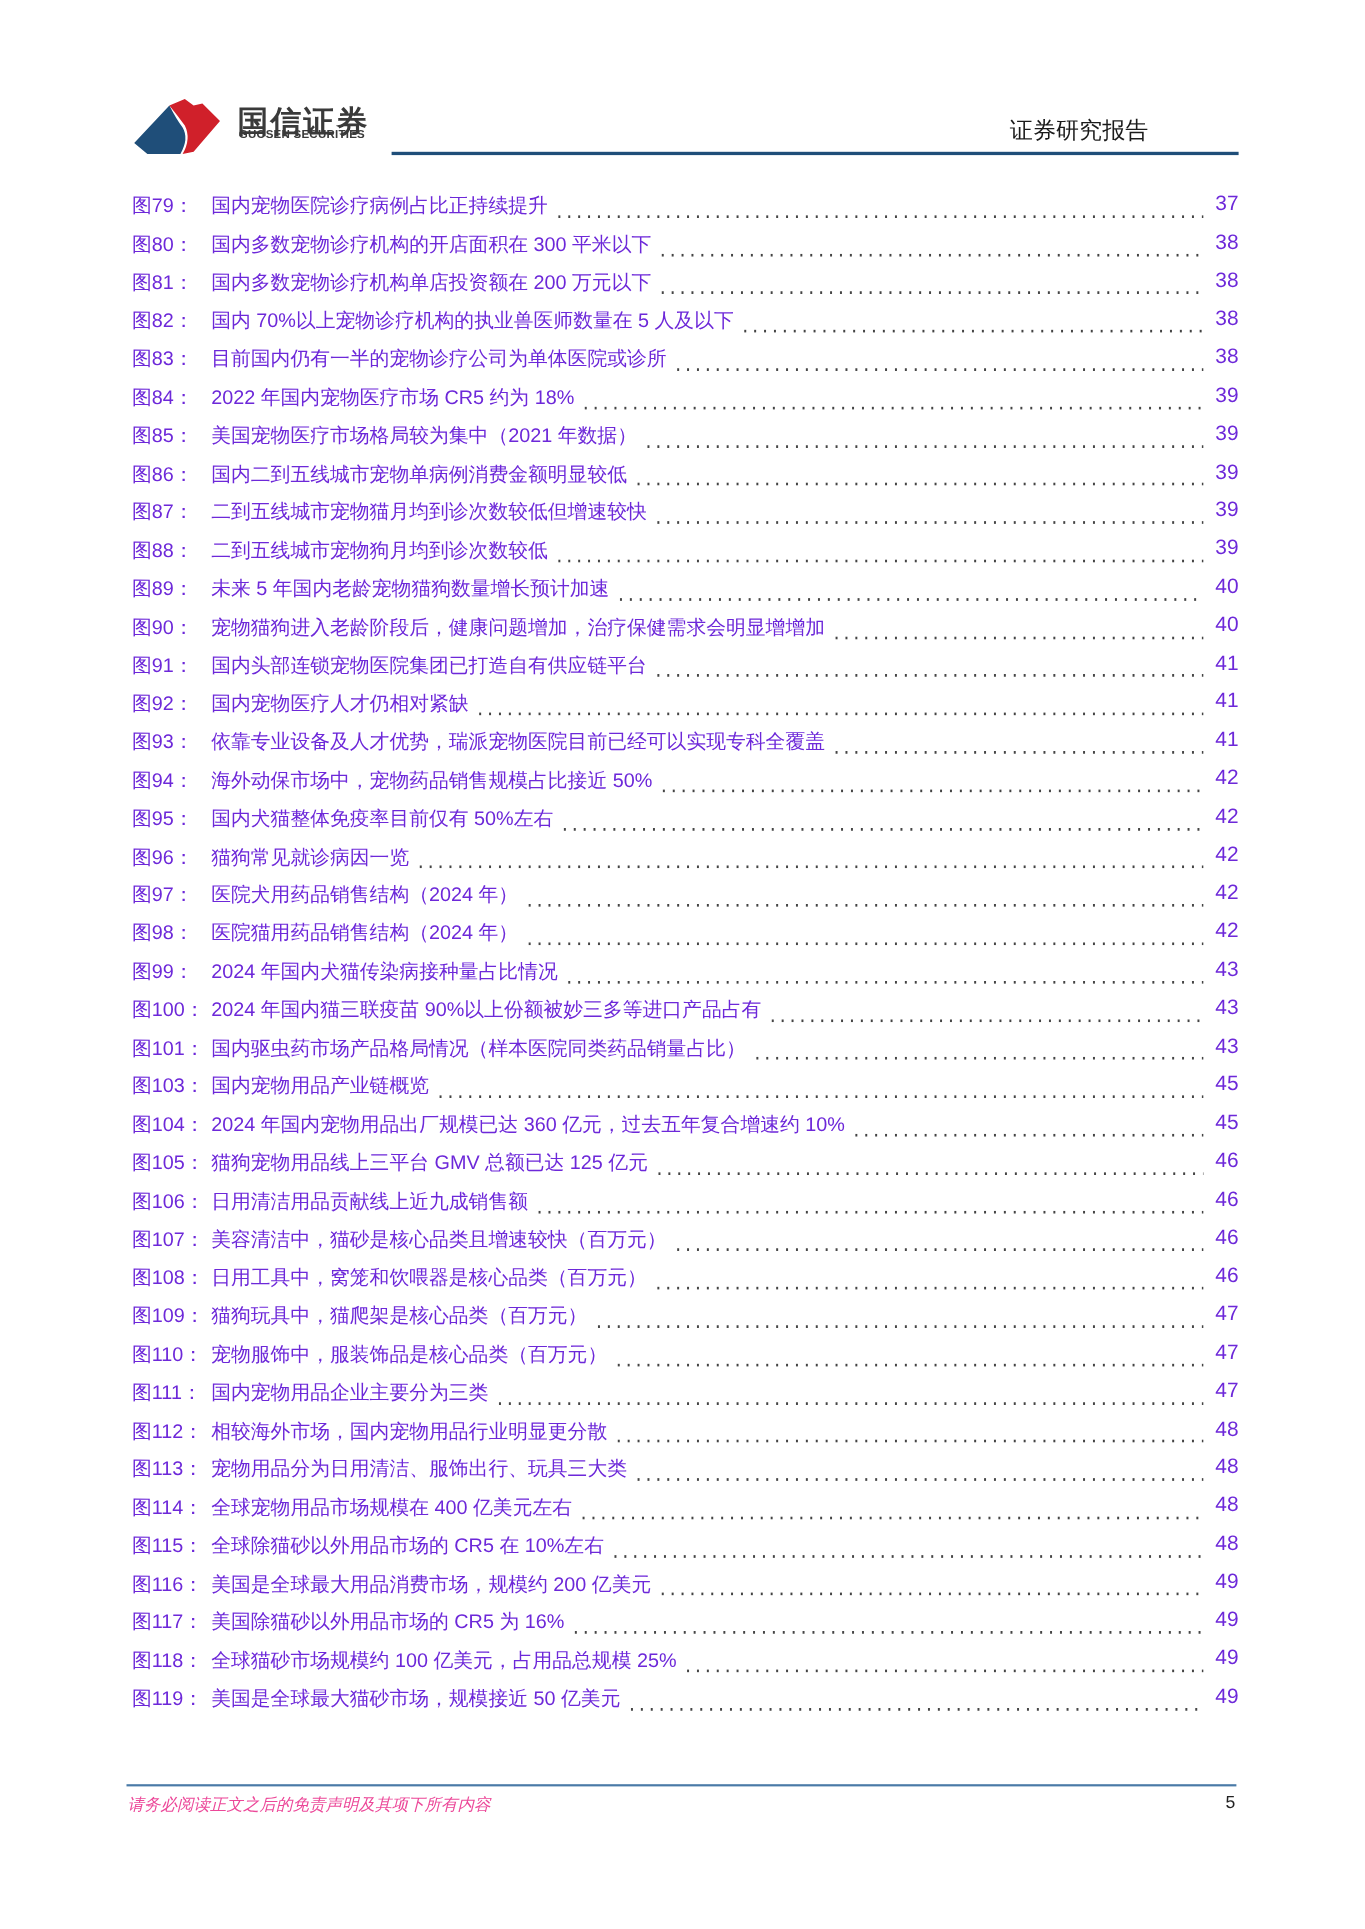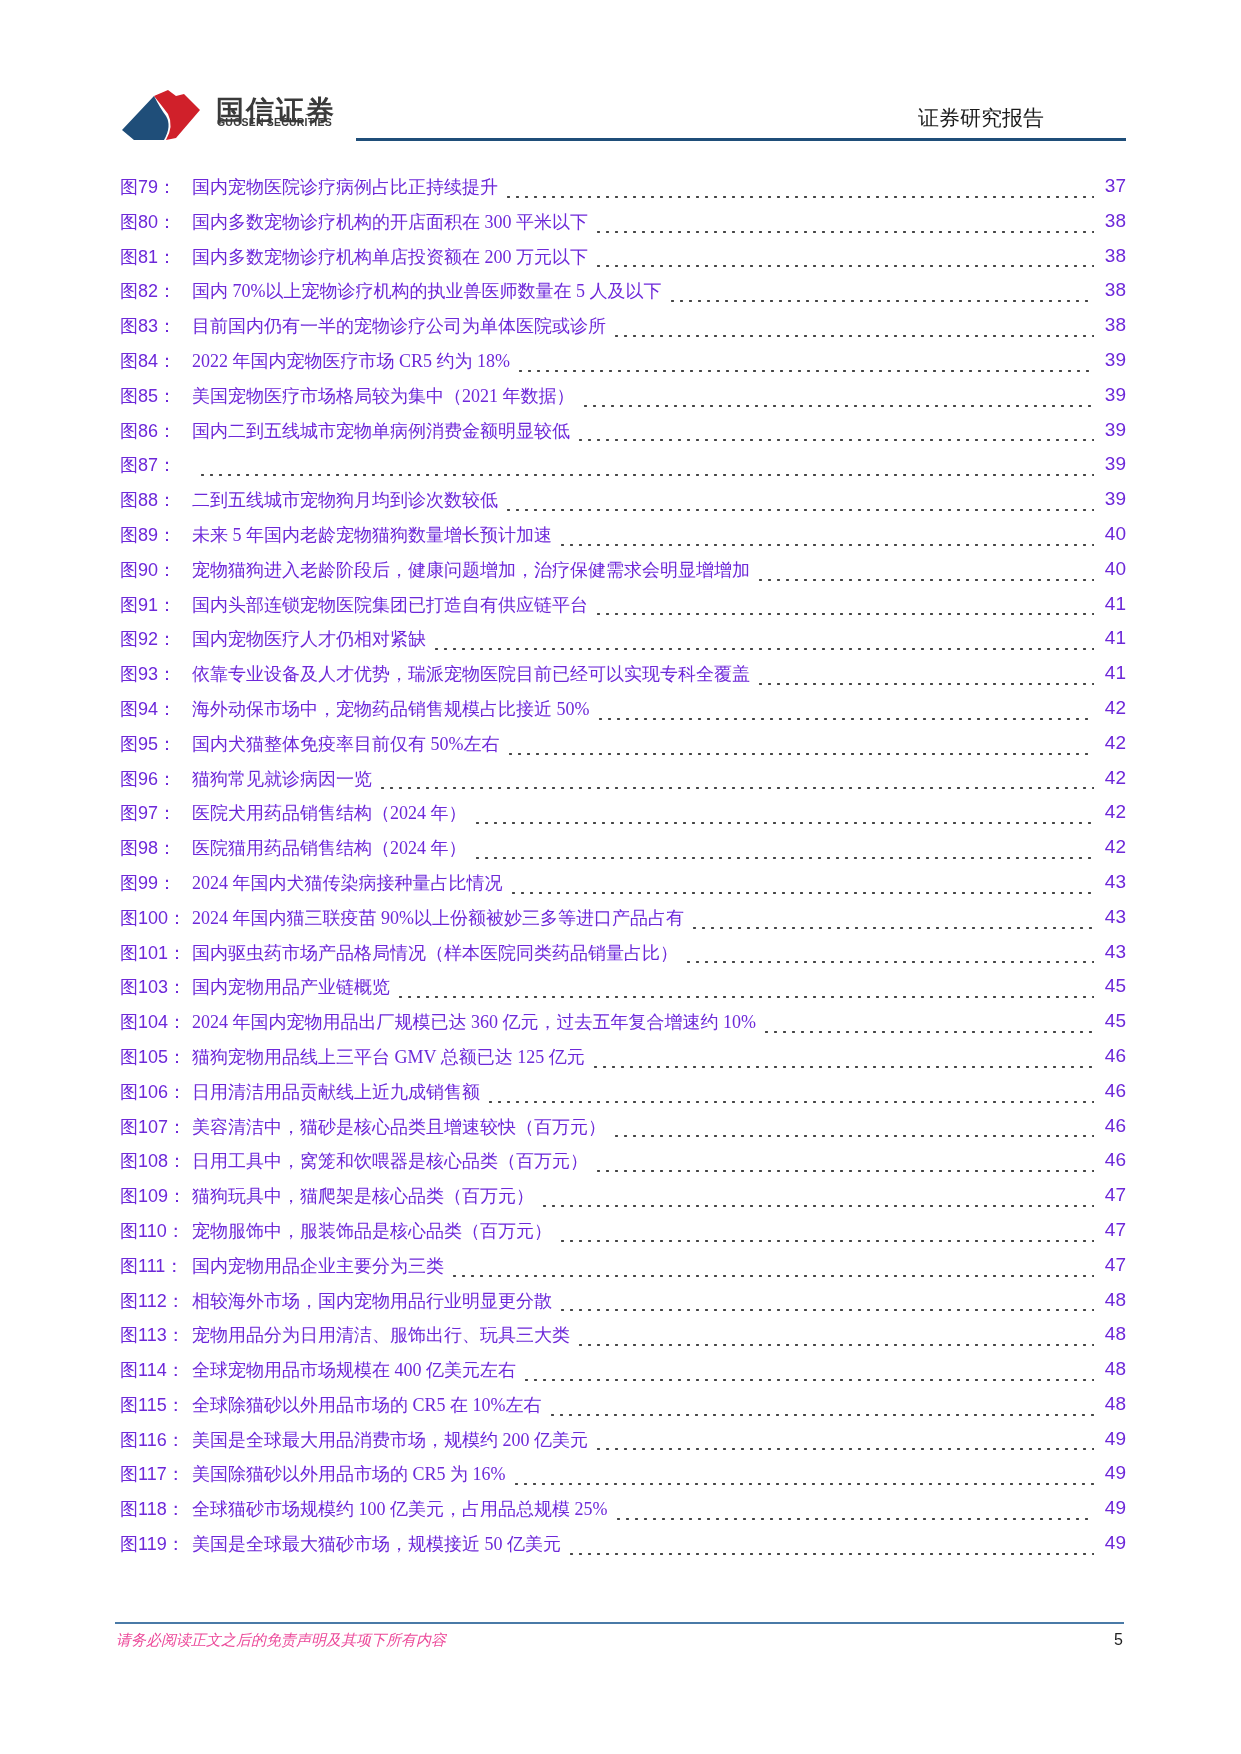--- a/index.html
+++ b/index.html
@@ -12,21 +12,21 @@
              color: #3a3a3a; font-weight: bold; }
   .logo-en { position: absolute; left: 97px; top: 28px; font-size: 10.5px; color: #3a3a3a;
              font-family: "Liberation Sans", sans-serif; font-weight: bold; letter-spacing: 0.2px; }
   .report-type { position: absolute; right: 115px; top: 104px; font-size: 21px; font-weight: normal; color: #1a1a1a; }
   .header-rule { position: absolute; left: 356px; top: 138px; width: 770px; height: 3px; background: #1f4e79; }
 
   .toc { position: absolute; left: 120px; top: 175px; width: 1006px; }
   .toc-row { position: relative; height: 34.8px; display: flex; align-items: flex-start; font-size: 18px;
              color: #6d28d9; white-space: nowrap; }
   .toc-label { flex: 0 0 auto; min-width: 72px; padding-right: 0px; font-family: "Liberation Sans", "DejaVu Sans", sans-serif; }
-  .toc-title { flex: 0 0 auto; padding-left: 0; font-family: Liberation Serif, serif; }
+  .toc-title { flex: 0 0 auto; padding-left: 0; font-family: Liberation Sans, sans-serif; }
   .toc-leader { flex: 1 1 auto; margin: 0 8px 0 6px; height: 4px; align-self: flex-end; margin-bottom: 11px;
                 background-image: radial-gradient(circle, #444 1.1px, transparent 1.3px);
                 background-size: 9px 4px; background-repeat: repeat-x; background-position: left center; }
   .toc-page { flex: 0 0 auto; width: 24px; text-align: right; font-family: "Liberation Sans", sans-serif; font-size: 19px; }
 
   .footer-rule { position: absolute; left: 115px; top: 1622px; width: 1009px; height: 2px; background: #4a7aa7; }
   .footer-note { position: absolute; left: 116px; top: 1631px; font-size: 15px; font-style: italic; color: #ec4899; }
   .footer-page { position: absolute; right: 118px; top: 1631px; font-size: 16px; color: #222;
                  font-family: "Liberation Sans", sans-serif; }
 </style>
@@ -90,20 +90,21 @@
       <span class="toc-page">39</span>
     </div>
     <div class="toc-row">
       <span class="toc-label">图86：</span>
       <span class="toc-title">国内二到五线城市宠物单病例消费金额明显较低</span>
       <span class="toc-leader"></span>
       <span class="toc-page">39</span>
     </div>
     <div class="toc-row">
       <span class="toc-label">图87：</span>
+      <span class="toc-title">二到五线城市宠物猫月均到诊次数较低但增速较快</span>
       <span class="toc-leader"></span>
       <span class="toc-page">39</span>
     </div>
     <div class="toc-row">
       <span class="toc-label">图88：</span>
       <span class="toc-title">二到五线城市宠物狗月均到诊次数较低</span>
       <span class="toc-leader"></span>
       <span class="toc-page">39</span>
     </div>
     <div class="toc-row">

